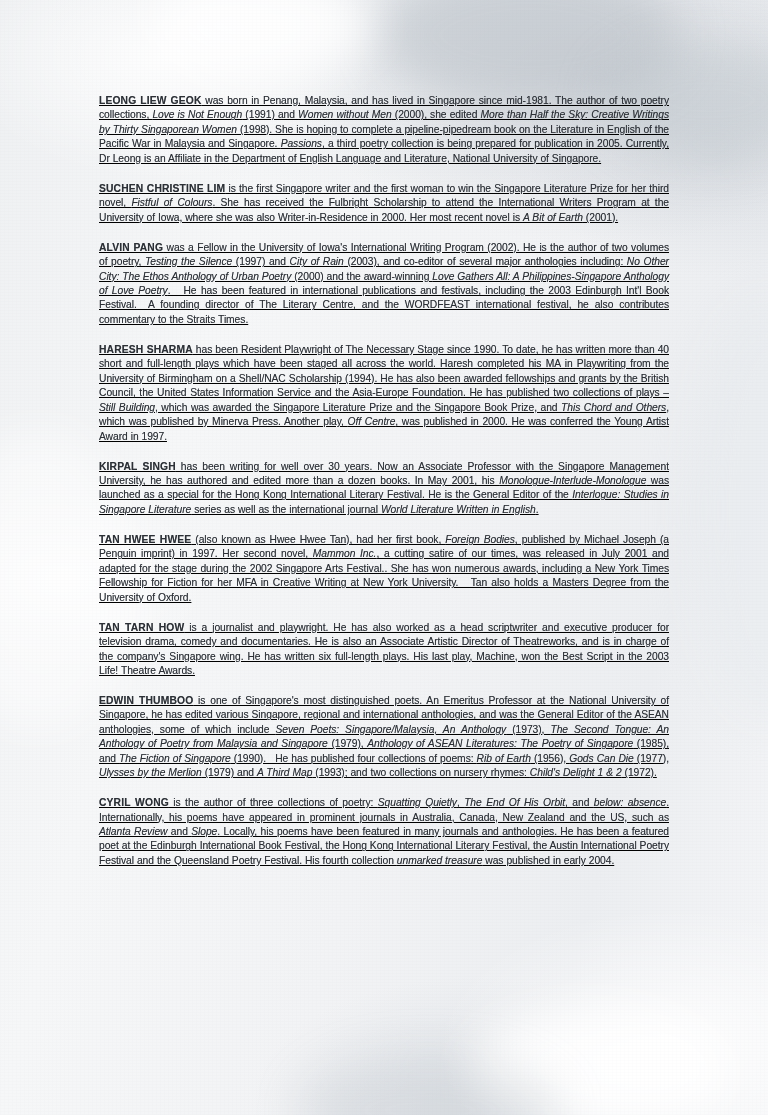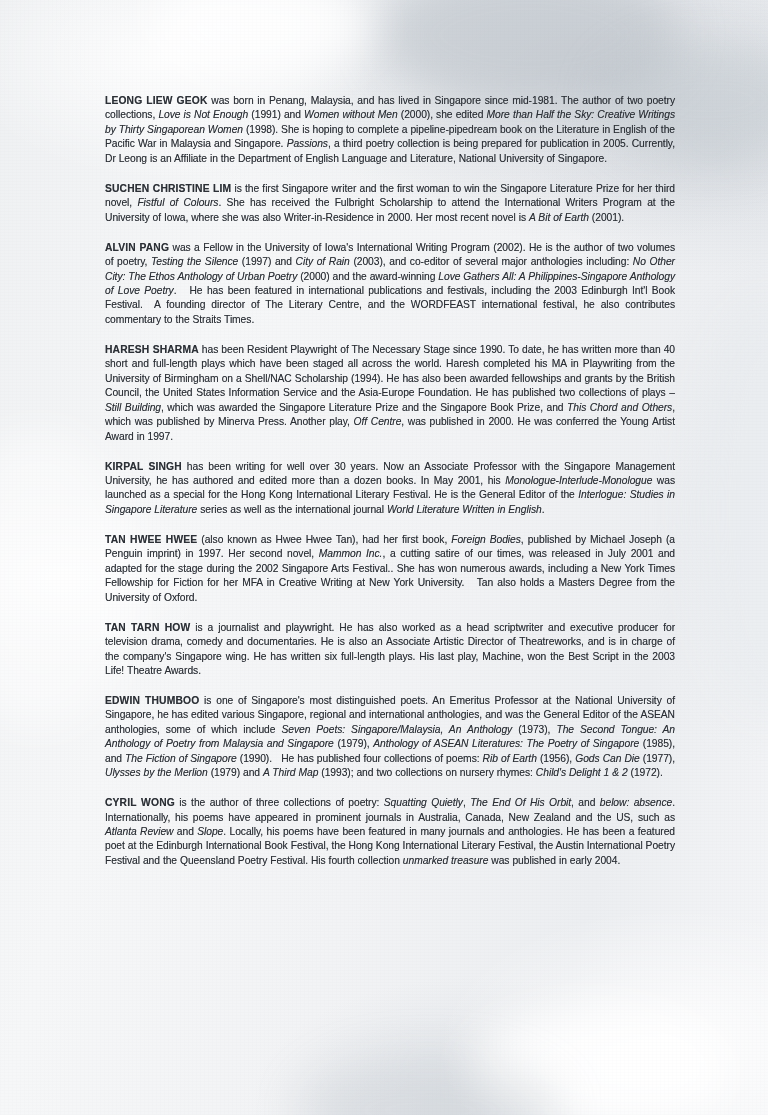--- a/index.html
+++ b/index.html
@@ -45,23 +45,24 @@
   .b1 { left: 380px; top: -40px; width: 300px; height: 150px; background: rgba(176,182,190,0.40); }
   .b2 { left: 600px; top: 40px; width: 220px; height: 120px; background: rgba(186,192,200,0.34); }
   .b3 { left: 150px; top: -30px; width: 220px; height: 110px; background: rgba(255,255,255,0.85); }
   .b4 { left: 470px; top: 1010px; width: 260px; height: 120px; background: rgba(255,255,255,0.9); }
   .b5 { left: 300px; top: 1055px; width: 260px; height: 110px; background: rgba(190,196,203,0.30); }
   .b6 { left: -60px; top: 430px; width: 200px; height: 300px; background: rgba(255,255,255,0.55); }
   .b7 { left: 690px; top: 300px; width: 160px; height: 420px; background: rgba(232,235,238,0.55); }
 
   .text-column {
     position: absolute;
-    left: 105px;
+    left: 99px;
     top: 94px;
     width: 570px;
+    text-decoration: underline;
   }
   .bio {
     font-family: "Liberation Sans", "DejaVu Sans", sans-serif;
     font-size: 10.3px;
     line-height: 14.45px;
     color: #2c3036;
     text-align: justify;
     margin: 0 0 15.5px 0;
     letter-spacing: -0.06px;
     word-spacing: 0.15px;

